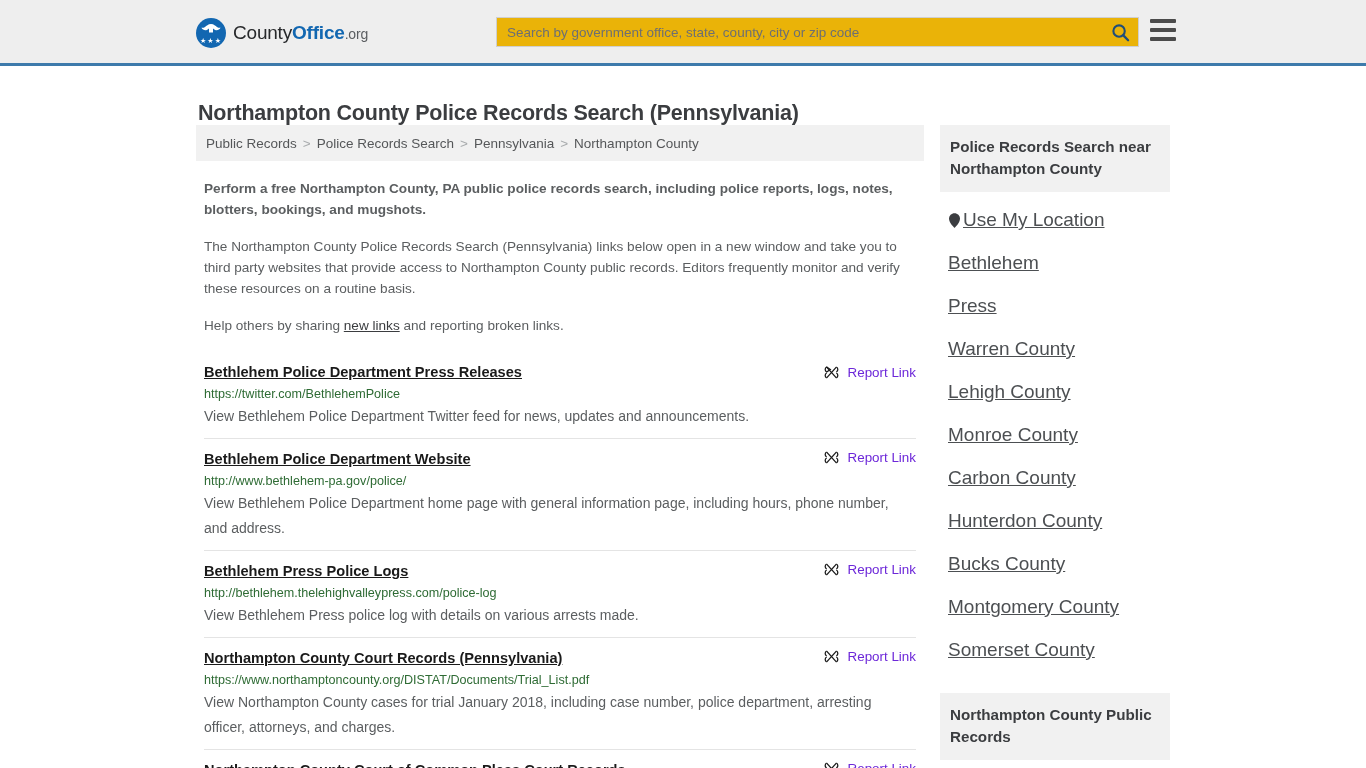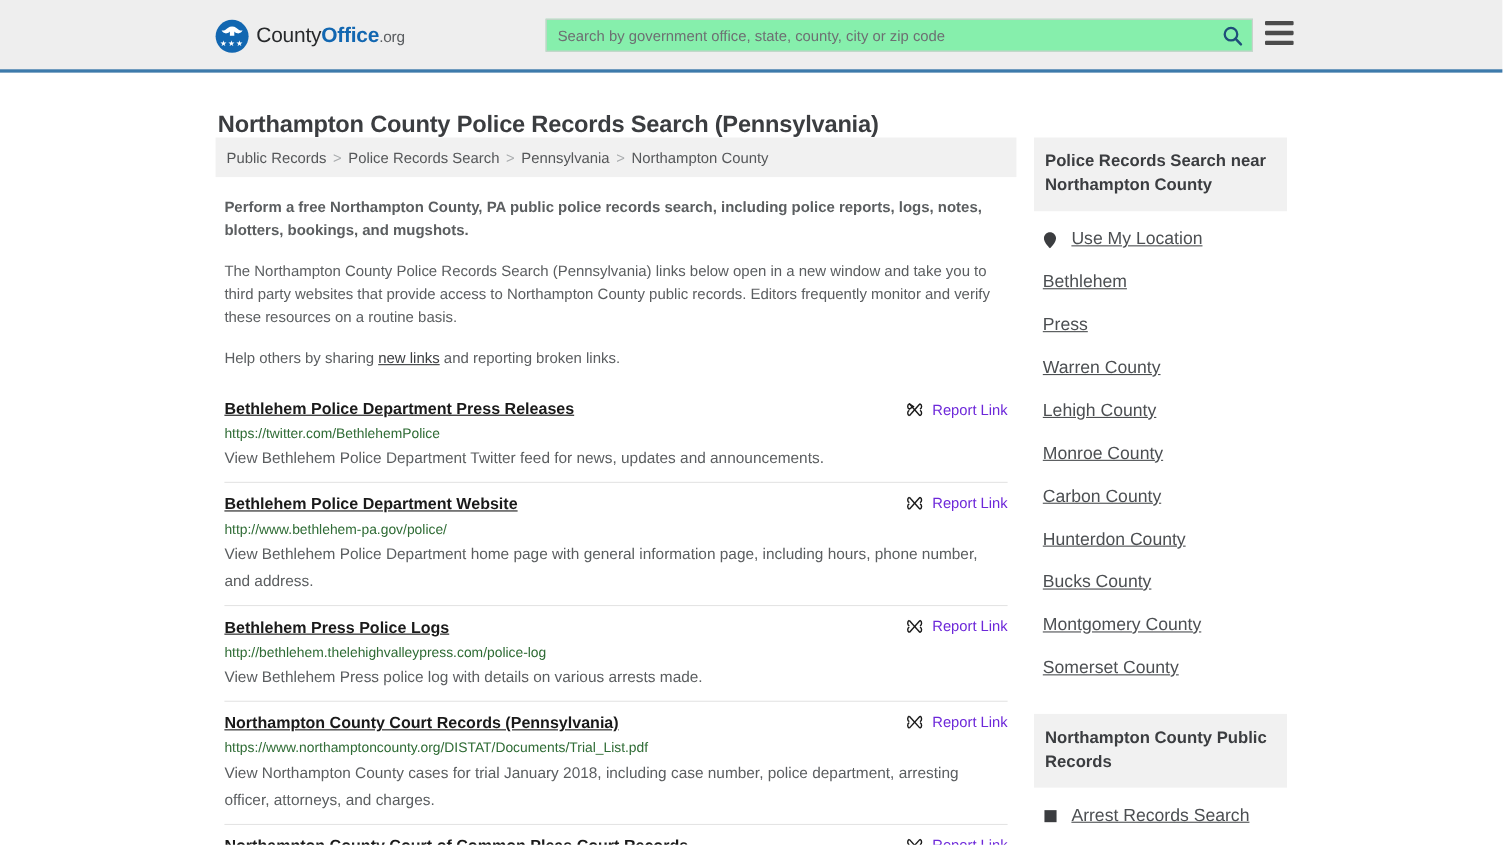--- a/index.html
+++ b/index.html
@@ -54,21 +54,21 @@
     letter-spacing: -0.2px;
     white-space: nowrap;
   }
   .logo-text .bold-blue { color: #1267b1; font-weight: bold; }
   .logo-text .org { font-size: 14px; color: #5a5d60; }
 
   .search-wrap {
     position: absolute;
     left: 496px; top: 17px;
     width: 643px; height: 30px;
-    background: #86efac;
+    background: #eab308;
     border: 1px solid #cfcfcf;
     display: flex; align-items: center;
   }
   .search-input {
     flex: 1 1 auto;
     border: none; outline: none;
     background: transparent;
     font-family: "Liberation Sans", sans-serif;
     font-size: 13.5px;
     color: #555;
@@ -201,23 +201,23 @@
     padding: 11px 10px 12px 10px;
     font-size: 15.2px;
     font-weight: bold;
     color: #3b3d40;
     line-height: 22px;
   }
   .side-links { padding: 6px 8px 0 8px; }
   .side-link {
     display: flex;
     align-items: center;
-    gap: 13px;
+    gap: 2px;
     padding: 11px 0 10px 0;
-    font-size: 16px;
+    font-size: 19px;
   }
   .side-link a {
     color: #4c4f52;
     text-decoration: underline;
   }
   .side-link.plain { padding-left: 0; }
   .side-section-2 { margin-top: 22px; }
   .side-icon {
     width: 13px;
     display: flex; align-items: center; justify-content: center;

